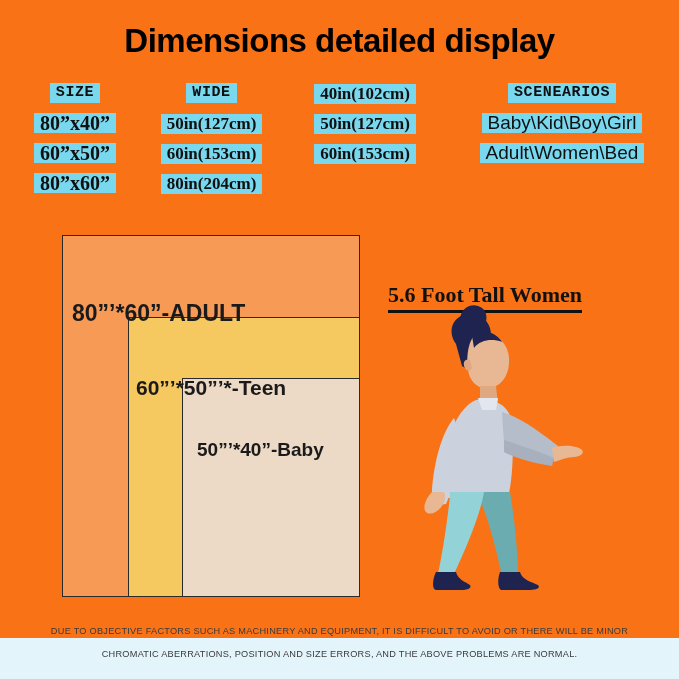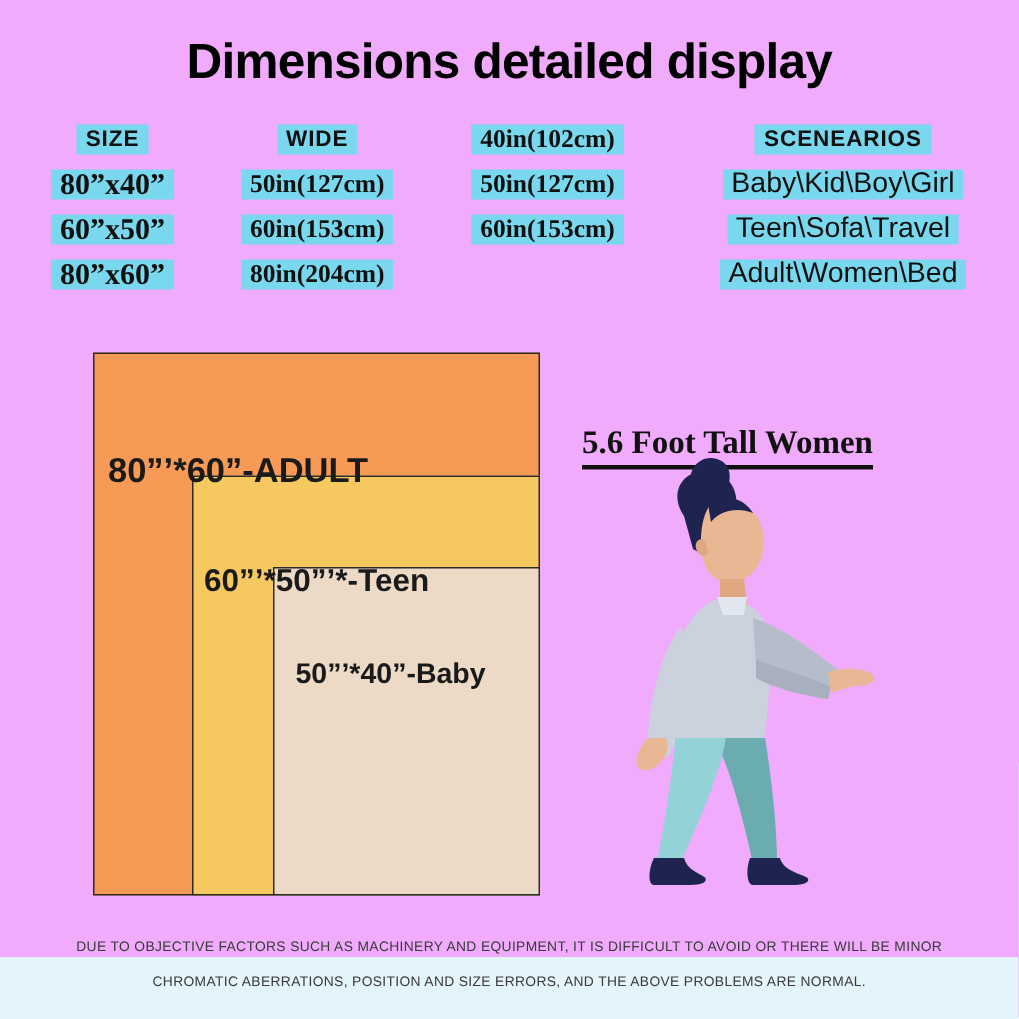--- a/index.html
+++ b/index.html
@@ -12,21 +12,21 @@
     background: #e4f4fb;
     font-family: "Liberation Sans", sans-serif;
     overflow: hidden;
     position: relative;
   }
 
   #page {
     position: relative;
     width: 679px;
     height: 638px;
-    background: #f0abfc;
+    background: #f97316;
   }
 
   
   .title {
     position: absolute;
     left: 0;
     top: 22px;
     width: 679px;
     text-align: center;
     font-family: "Liberation Sans", sans-serif;
@@ -53,21 +53,21 @@
   .col-tall      { left: 300px; width: 130px; }
   .col-scenarios { left: 462px; width: 200px; }
 
   .cell {
     display: block;
     text-align: center;
     white-space: nowrap;
     color: #101010;
   }
   .hdr {
-    font-family: Liberation Sans, sans-serif;
+    font-family: Liberation Mono, monospace;
     font-weight: bold;
     font-size: 15px;
     letter-spacing: 0.6px;
     height: 19px;
     line-height: 19px;
     margin-bottom: 11px;
   }
   .hdr span, .val span {
     background: #79d8ee;
     padding: 1px 6px;
@@ -196,21 +196,20 @@
 
     <div class="col col-tall">
       <div class="cell val val-serif-sm"><span>40in(102cm)</span></div>
       <div class="cell val val-serif-sm"><span>50in(127cm)</span></div>
       <div class="cell val val-serif-sm"><span>60in(153cm)</span></div>
     </div>
 
     <div class="col col-scenarios">
       <div class="cell hdr"><span>SCENEARIOS</span></div>
       <div class="cell val val-sans"><span>Baby\Kid\Boy\Girl</span></div>
-      <div class="cell val val-sans"><span>Teen\Sofa\Travel</span></div>
       <div class="cell val val-sans"><span>Adult\Women\Bed</span></div>
     </div>
 
   </div>
 
   <div class="rects">
     <div class="rect rect-adult"></div>
     <div class="rect rect-teen"></div>
     <div class="rect rect-baby"></div>
 

